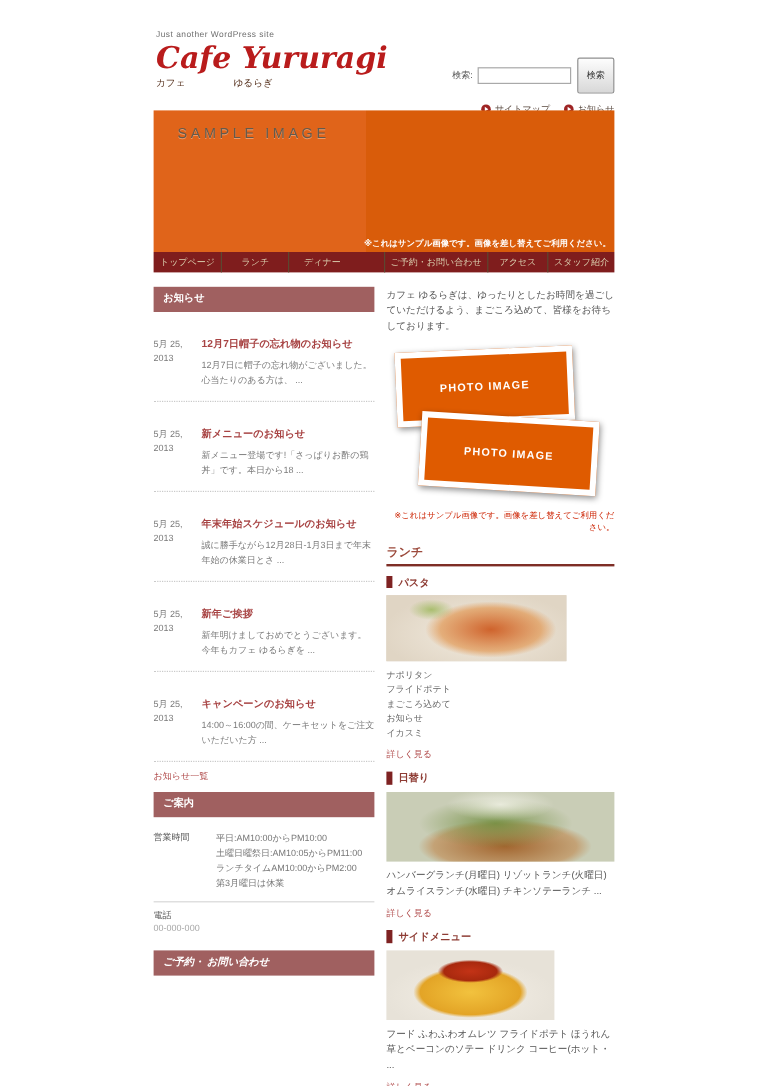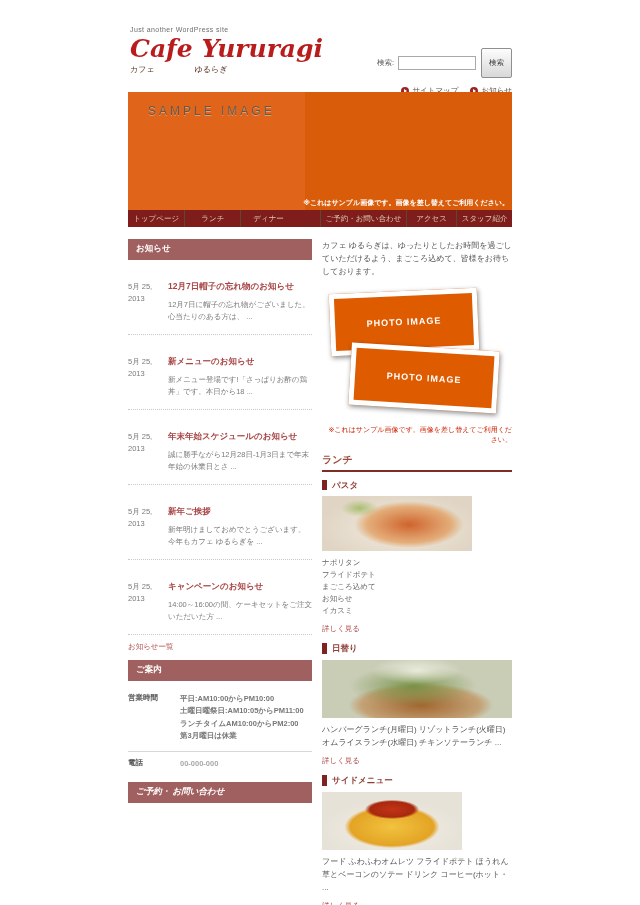--- a/index.html
+++ b/index.html
@@ -46,22 +46,22 @@
   
   .news-item { display:flex; padding:10px 0 11px; border-bottom:1px dotted #c9c9c9;margin-top:11px; }
   .news-date { width:40px; flex:none; font-size:7.5px; color:#7a7a7a; line-height:1.55; }
   .news-content { flex:1; }
   .news-title { display:block; font-size:8.5px; font-weight:bold; color:#a84444; text-decoration:none; margin-bottom:6px; }
   .news-text { font-size:7.5px; color:#7a7a7a; line-height:1.6; }
   .more-link { display:inline-block; font-size:7.5px; color:#b04a4a; text-decoration:none; margin:7px 0 8px; }
 
   
   .info { padding-top:6px; }
-  .info-row { display:flex; padding:6px 0 8px;font-weight:bold; }
-  .info-row + .info-row { border-top:1px solid #d8d8d8; }
+  .info-row { display:flex; padding:6px 0 8px; }
+  .info-row + .info-row { border-top:1px solid #d8d8d8;flex-direction:column; }
   .info-label { width:52px; flex:none; font-size:7.5px; color:#555; }
   .info-value { flex:1; font-size:7.5px; color:#777; line-height:1.65; }
   .tel-value { color:#a8a8a8; }
   .reserve-bar { margin-top:4px;font-style:italic; }
 
   
   .intro { font-size:8px; color:#555; line-height:1.65; }
   .photos { position:relative; height:132px; margin-top:10px; }
   .photo-frame { position:absolute; width:148px; height:62px; background:#df5b00; border:5px solid #fff; box-shadow:1px 2px 5px rgba(0,0,0,.45); display:flex; align-items:center; justify-content:center; }
   .frame1 { top:2px; left:8px; transform:rotate(-2.5deg); }

